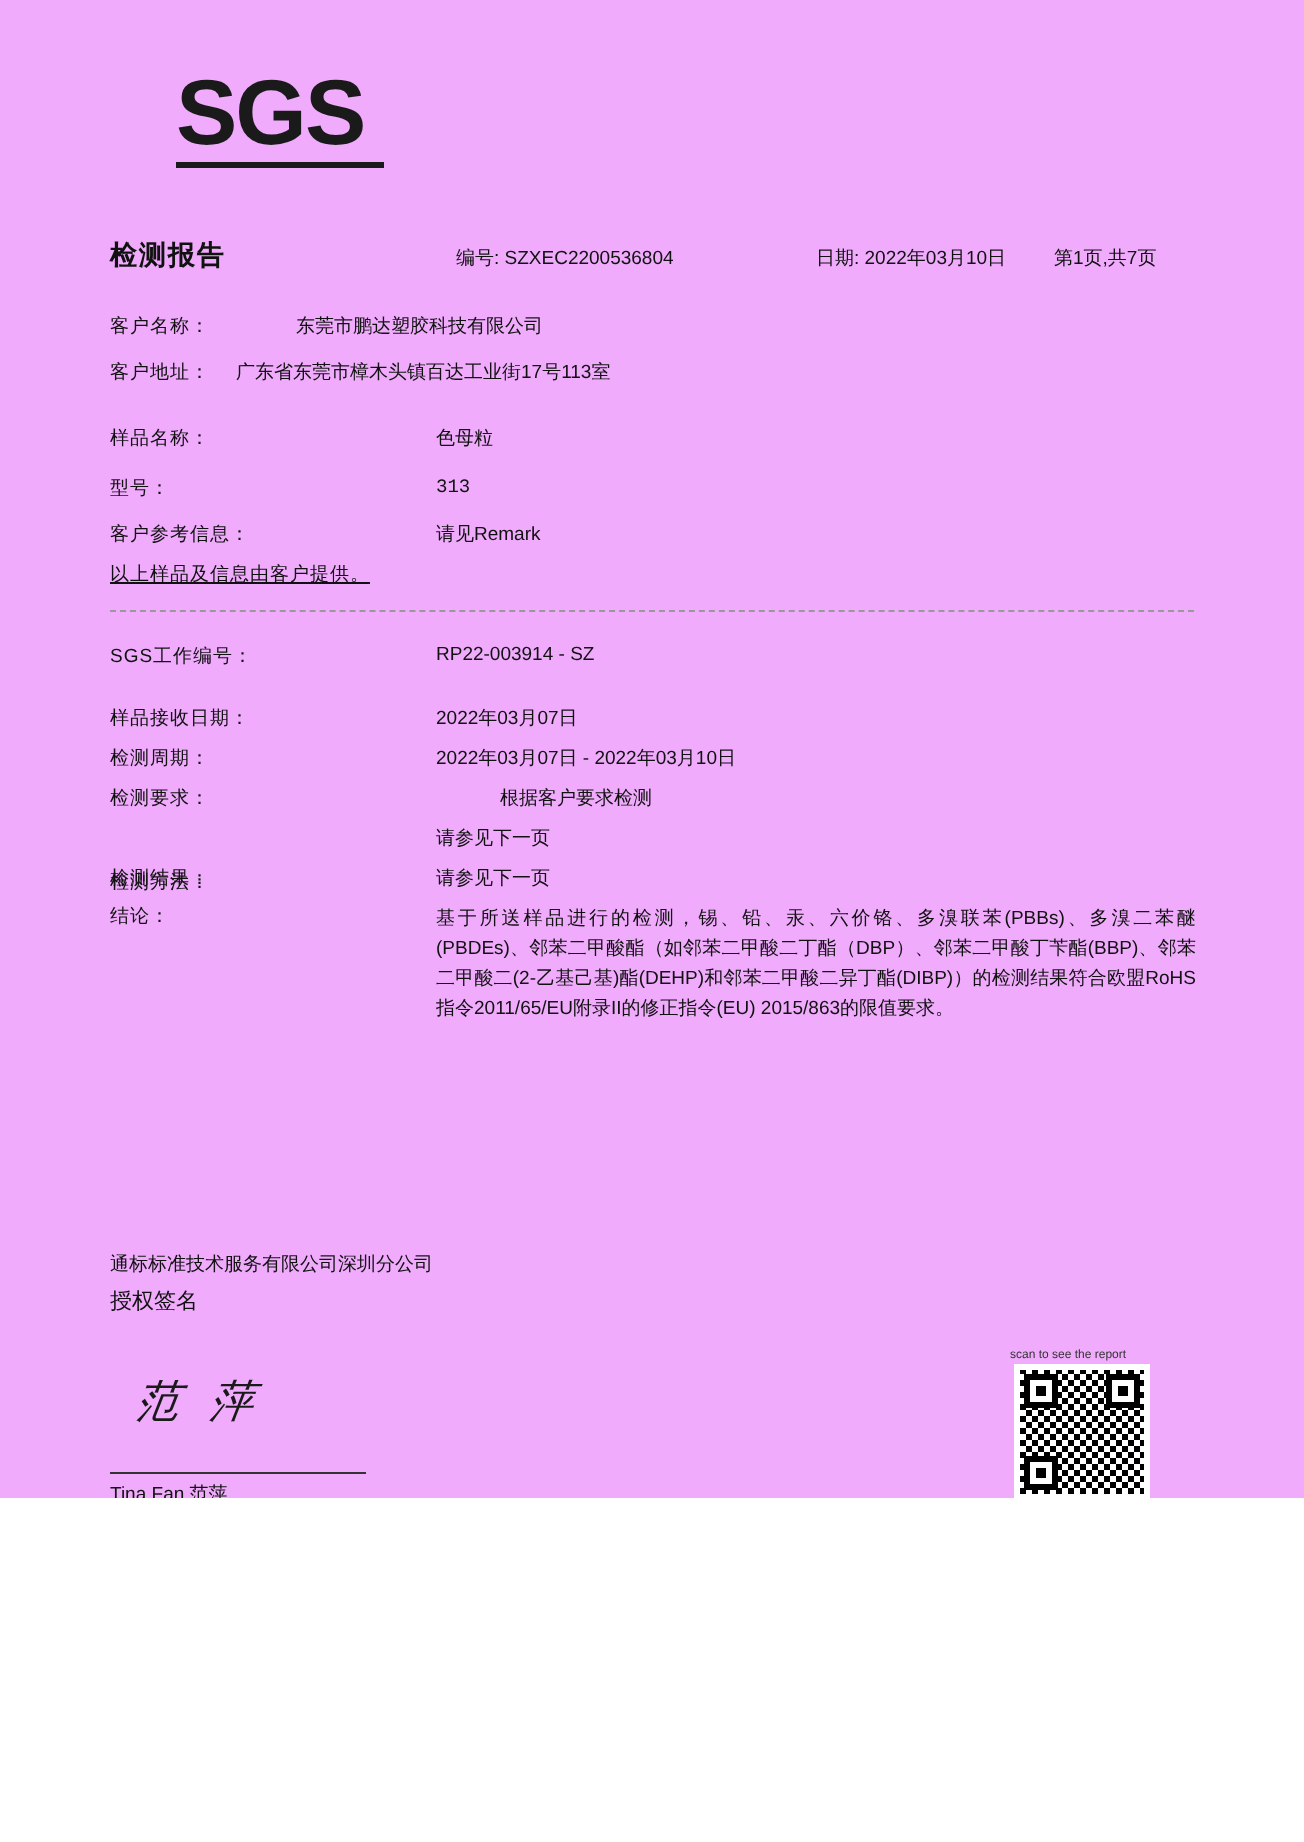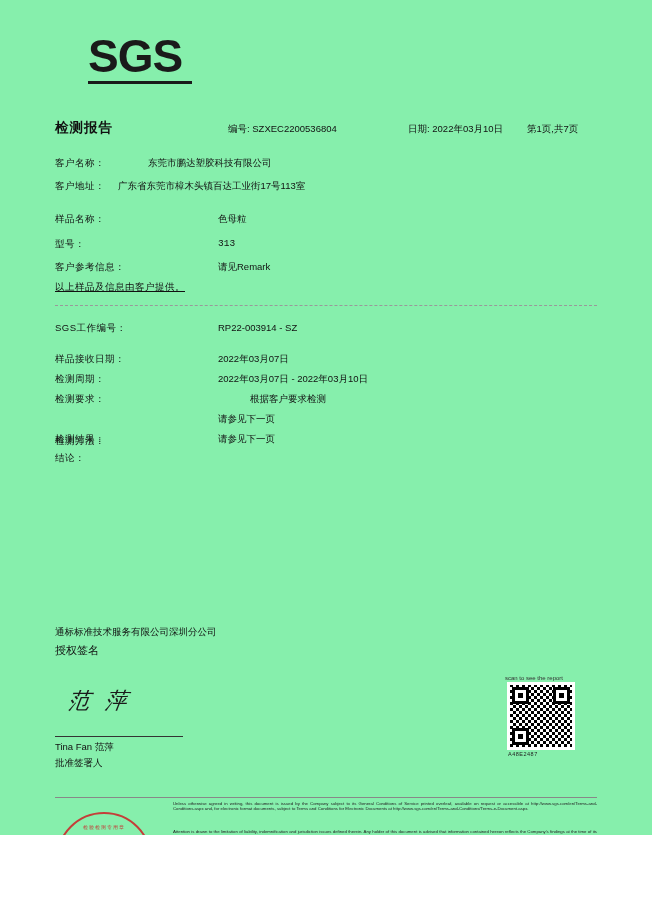--- a/index.html
+++ b/index.html
@@ -5,22 +5,22 @@
   * { box-sizing: border-box; }
   html, body {
     margin: 0;
     padding: 0;
     background: #ffffff;
     font-family: "Liberation Sans", sans-serif;
   }
   .page {
     position: relative;
     width: 652px;
-    height: 835px;
-    background: #86efac;
+    height: 749px;
+    background: #f0abfc;
     overflow: hidden;
   }
 
   
   .logo-wrap {
     position: absolute;
     left: 88px;
     top: 33px;
   }
   .logo-text {
@@ -371,20 +371,21 @@
   <div class="field-label" style="top:393px;">检测要求：</div>
   <div class="field-value" style="left:218px; top:393px;margin-left:32px;">根据客户要求检测</div>
 
   <div class="field-label" style="top:413px;margin-top:22px;">检测方法：</div>
   <div class="field-value" style="left:218px; top:413px;">请参见下一页</div>
 
   <div class="field-label" style="top:433px;">检测结果：</div>
   <div class="field-value" style="left:218px; top:433px;">请参见下一页</div>
 
   <div class="field-label" style="top:452px;">结论：</div>
+  <div class="conclusion-text">基于所送样品进行的检测，锡、铅、汞、六价铬、多溴联苯(PBBs)、多溴二苯醚(PBDEs)、邻苯二甲酸酯（如邻苯二甲酸二丁酯（DBP）、邻苯二甲酸丁苄酯(BBP)、邻苯二甲酸二(2-乙基己基)酯(DEHP)和邻苯二甲酸二异丁酯(DIBP)）的检测结果符合欧盟RoHS指令2011/65/EU附录II的修正指令(EU) 2015/863的限值要求。</div>
 
   <div class="company-line">通标标准技术服务有限公司深圳分公司</div>
   <div class="auth-line">授权签名</div>
   <div class="sig-script">范 萍</div>
   <div class="sig-rule"></div>
   <div class="sig-name">Tina Fan 范萍</div>
   <div class="sig-role">批准签署人</div>
 
   <div class="qr-caption">scan to see the report</div>
   <div class="qr-box">

